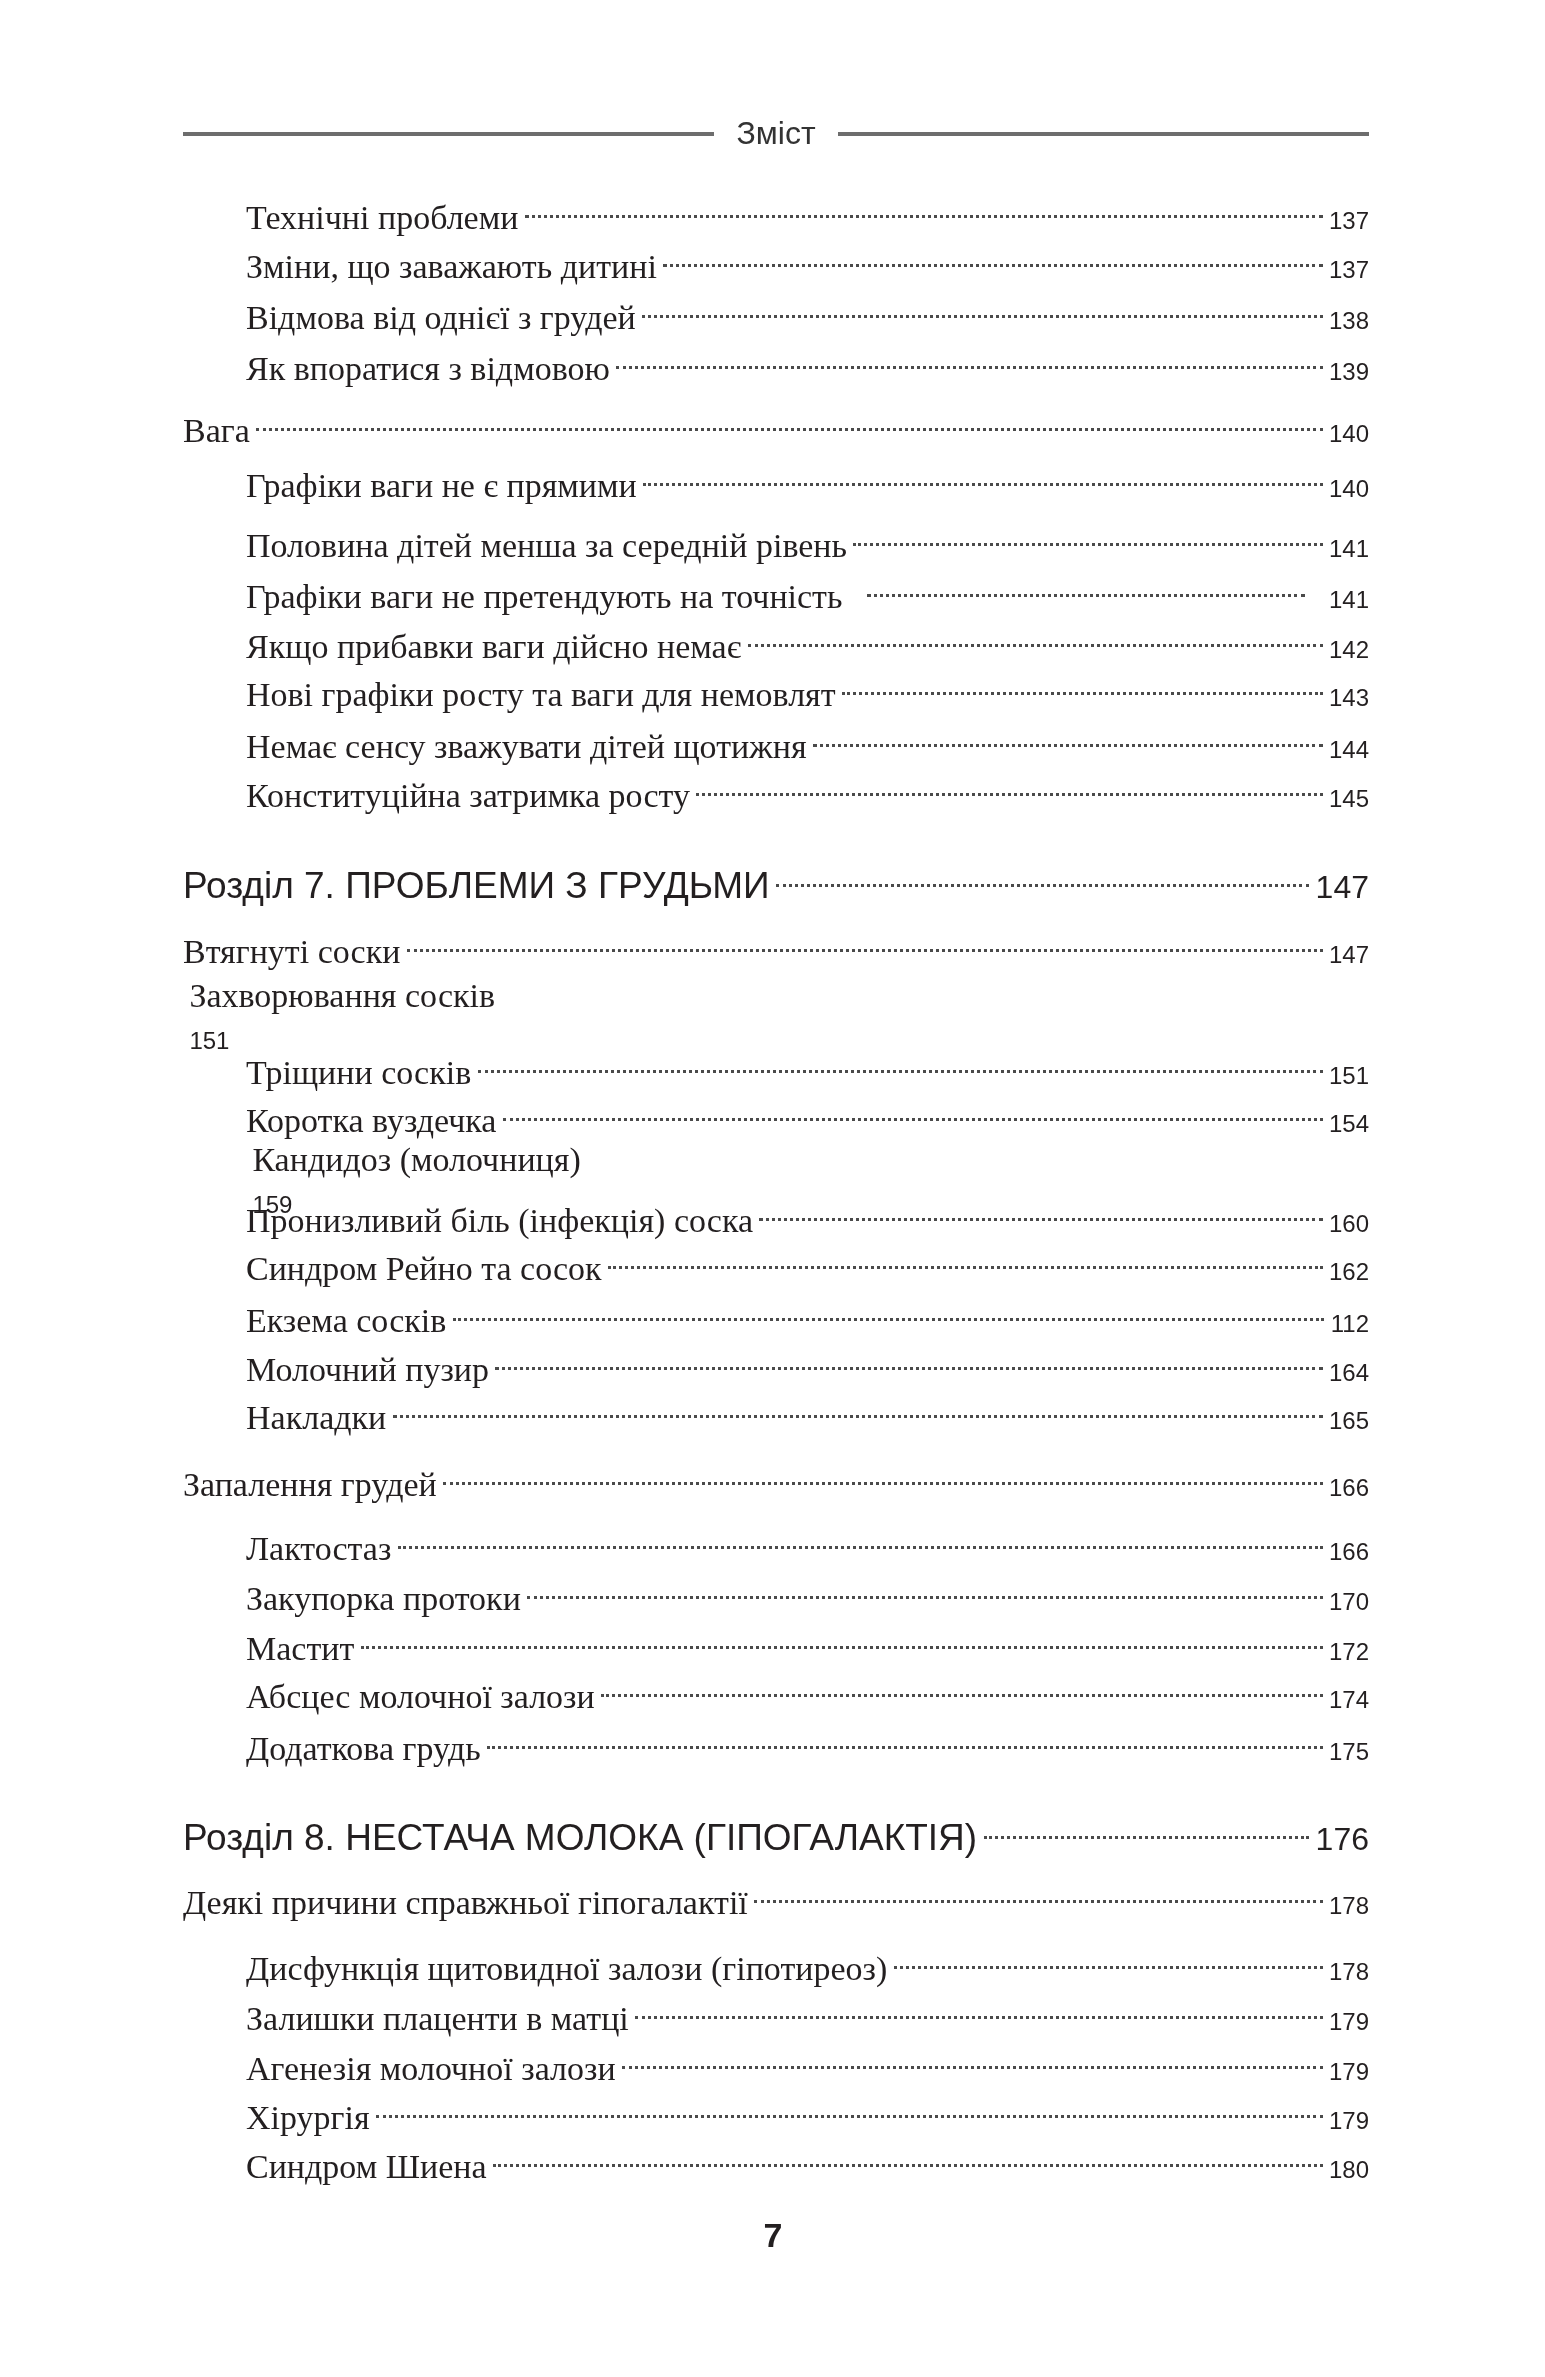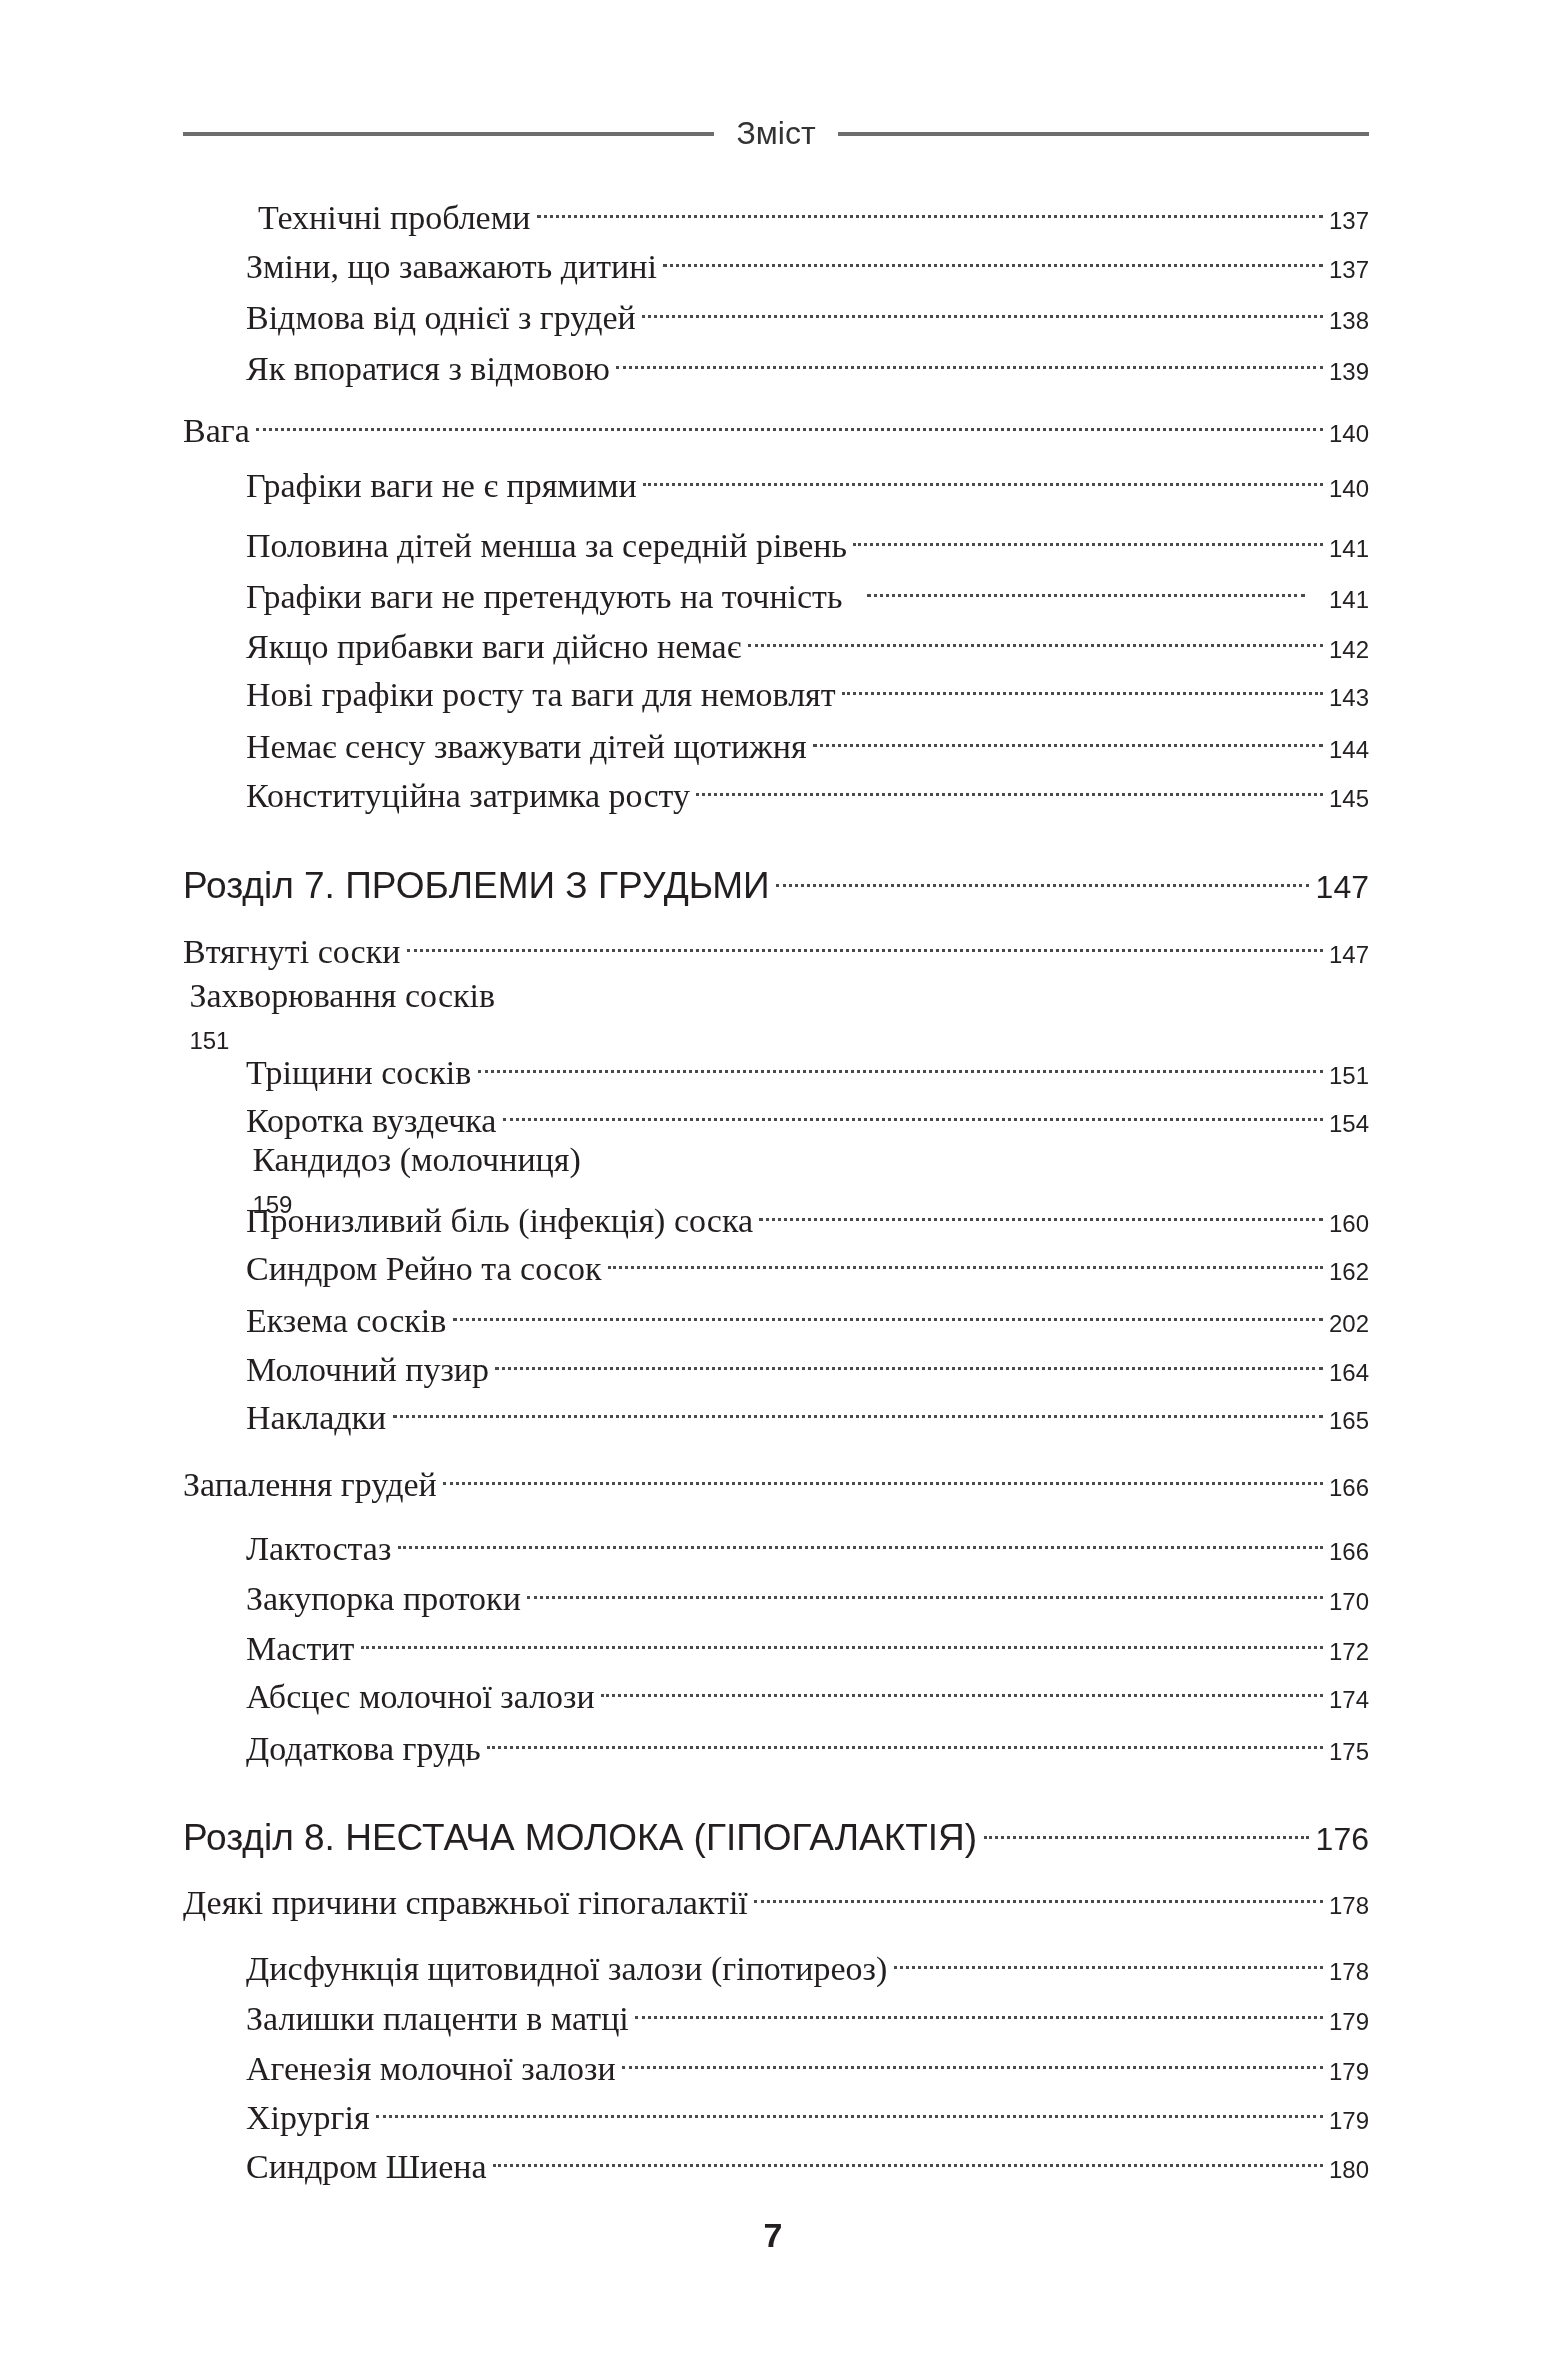--- a/index.html
+++ b/index.html
@@ -28,21 +28,21 @@
 </head>
 <body>
 
 <div class="header">
   <div class="rule left"></div>
   <div class="title">Зміст</div>
   <div class="rule right"></div>
 </div>
 
 <div class="toc" id="toc">
-    <div class="row l2" style="top: 184px; margin-left: 12px;">
+    <div class="row l2" style="top: 184px;">
       <span class="label">Технічні проблеми</span>
       <span class="leader"></span>
       <span class="page">137</span>
     </div>
     <div class="row l2" style="top: 233px;">
       <span class="label">Зміни, що заважають дитині</span>
       <span class="leader"></span>
       <span class="page">137</span>
     </div>
     <div class="row l2" style="top: 284px;">
@@ -131,21 +131,21 @@
       <span class="page">160</span>
     </div>
     <div class="row l2" style="top: 1235px;">
       <span class="label">Синдром Рейно та сосок</span>
       <span class="leader"></span>
       <span class="page">162</span>
     </div>
     <div class="row l2" style="top: 1287px;">
       <span class="label">Екзема сосків</span>
       <span class="leader"></span>
-      <span class="page">202</span>
+      <span class="page">112</span>
     </div>
     <div class="row l2" style="top: 1336px;">
       <span class="label">Молочний пузир</span>
       <span class="leader"></span>
       <span class="page">164</span>
     </div>
     <div class="row l2" style="top: 1384px;">
       <span class="label">Накладки</span>
       <span class="leader"></span>
       <span class="page">165</span>

